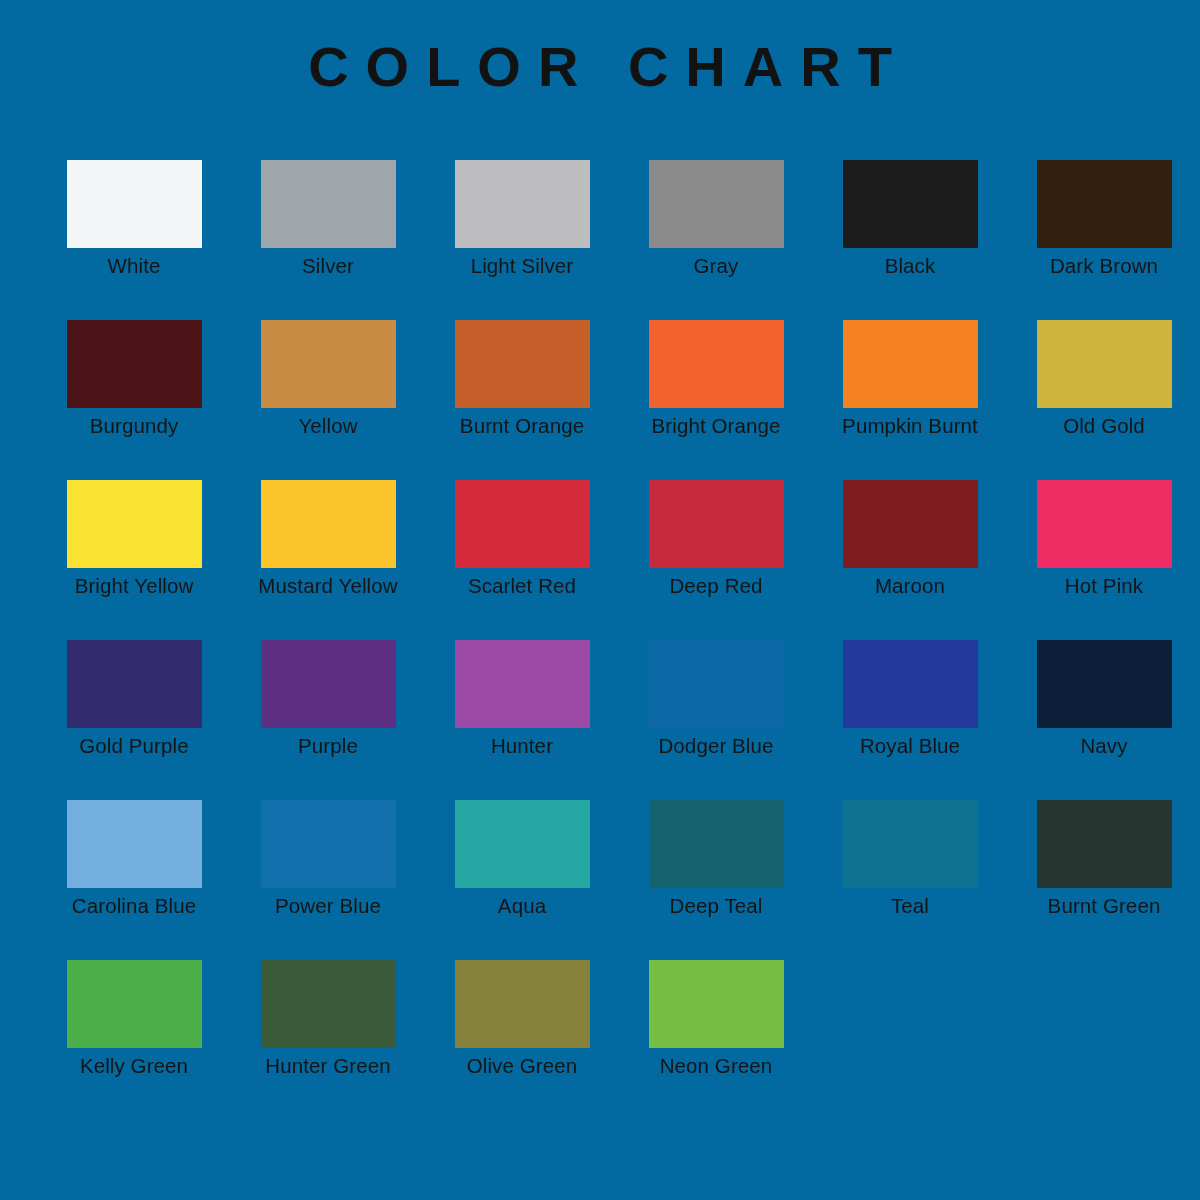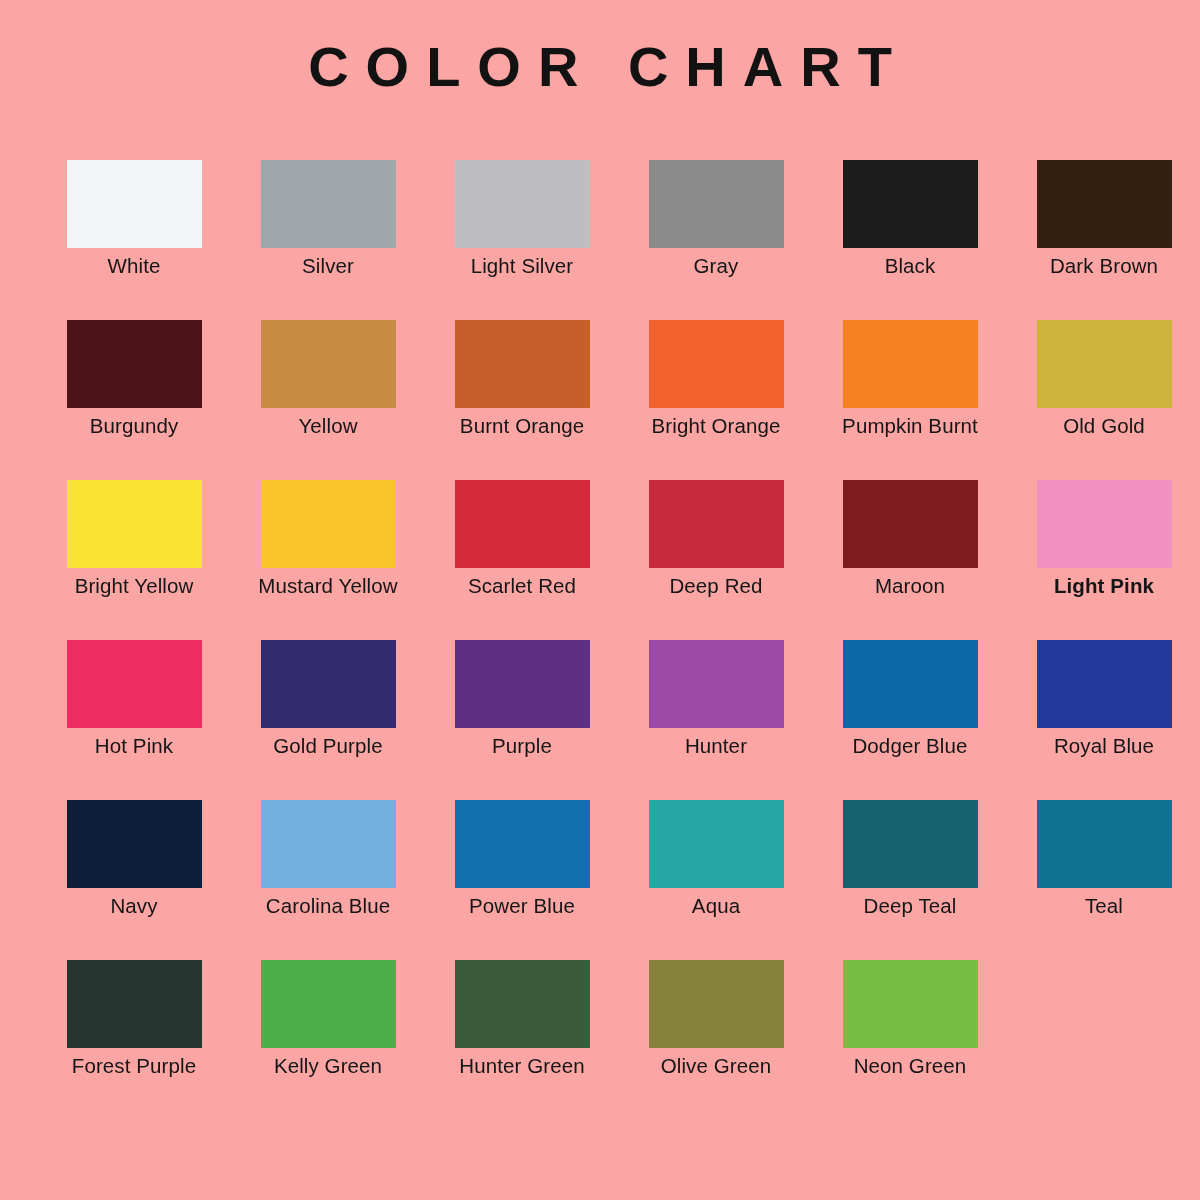--- a/index.html
+++ b/index.html
@@ -12,21 +12,21 @@
     height: 1200px;
     font-family: "Liberation Sans", sans-serif;
     color: #111111;
     overflow: hidden;
   }
 
   .page {
     position: relative;
     width: 1200px;
     height: 1200px;
-    background: #fca5a5;
+    background: #0369a1;
     box-sizing: border-box;
   }
 
   .chart-title {
     position: absolute;
     top: 36px;
     left: 0;
     width: 1200px;
     text-align: center;
     font-family: "Liberation Sans", sans-serif;
@@ -152,24 +152,20 @@
       </div>
       <div class="cell">
         <div class="swatch" style="background-color: rgb(199, 42, 61);"></div>
         <div class="swatch-label">Deep Red</div>
       </div>
       <div class="cell">
         <div class="swatch" style="background-color: rgb(126, 29, 32);"></div>
         <div class="swatch-label">Maroon</div>
       </div>
       <div class="cell">
-        <div class="swatch" style="background-color: rgb(242, 145, 192);"></div>
-        <div class="swatch-label bold">Light Pink</div>
-      </div>
-      <div class="cell">
         <div class="swatch" style="background-color: rgb(236, 44, 99);"></div>
         <div class="swatch-label">Hot Pink</div>
       </div>
       <div class="cell">
         <div class="swatch" style="background-color: rgb(50, 44, 110);"></div>
         <div class="swatch-label">Gold Purple</div>
       </div>
       <div class="cell">
         <div class="swatch" style="background-color: rgb(93, 48, 132);"></div>
         <div class="swatch-label">Purple</div>
@@ -205,21 +201,21 @@
       <div class="cell">
         <div class="swatch" style="background-color: rgb(20, 99, 111);"></div>
         <div class="swatch-label">Deep Teal</div>
       </div>
       <div class="cell">
         <div class="swatch" style="background-color: rgb(13, 115, 144);"></div>
         <div class="swatch-label">Teal</div>
       </div>
       <div class="cell">
         <div class="swatch" style="background-color: rgb(37, 54, 48);"></div>
-        <div class="swatch-label">Forest Purple</div>
+        <div class="swatch-label">Burnt Green</div>
       </div>
       <div class="cell">
         <div class="swatch" style="background-color: rgb(76, 175, 74);"></div>
         <div class="swatch-label">Kelly Green</div>
       </div>
       <div class="cell">
         <div class="swatch" style="background-color: rgb(58, 92, 58);"></div>
         <div class="swatch-label">Hunter Green</div>
       </div>
       <div class="cell">

